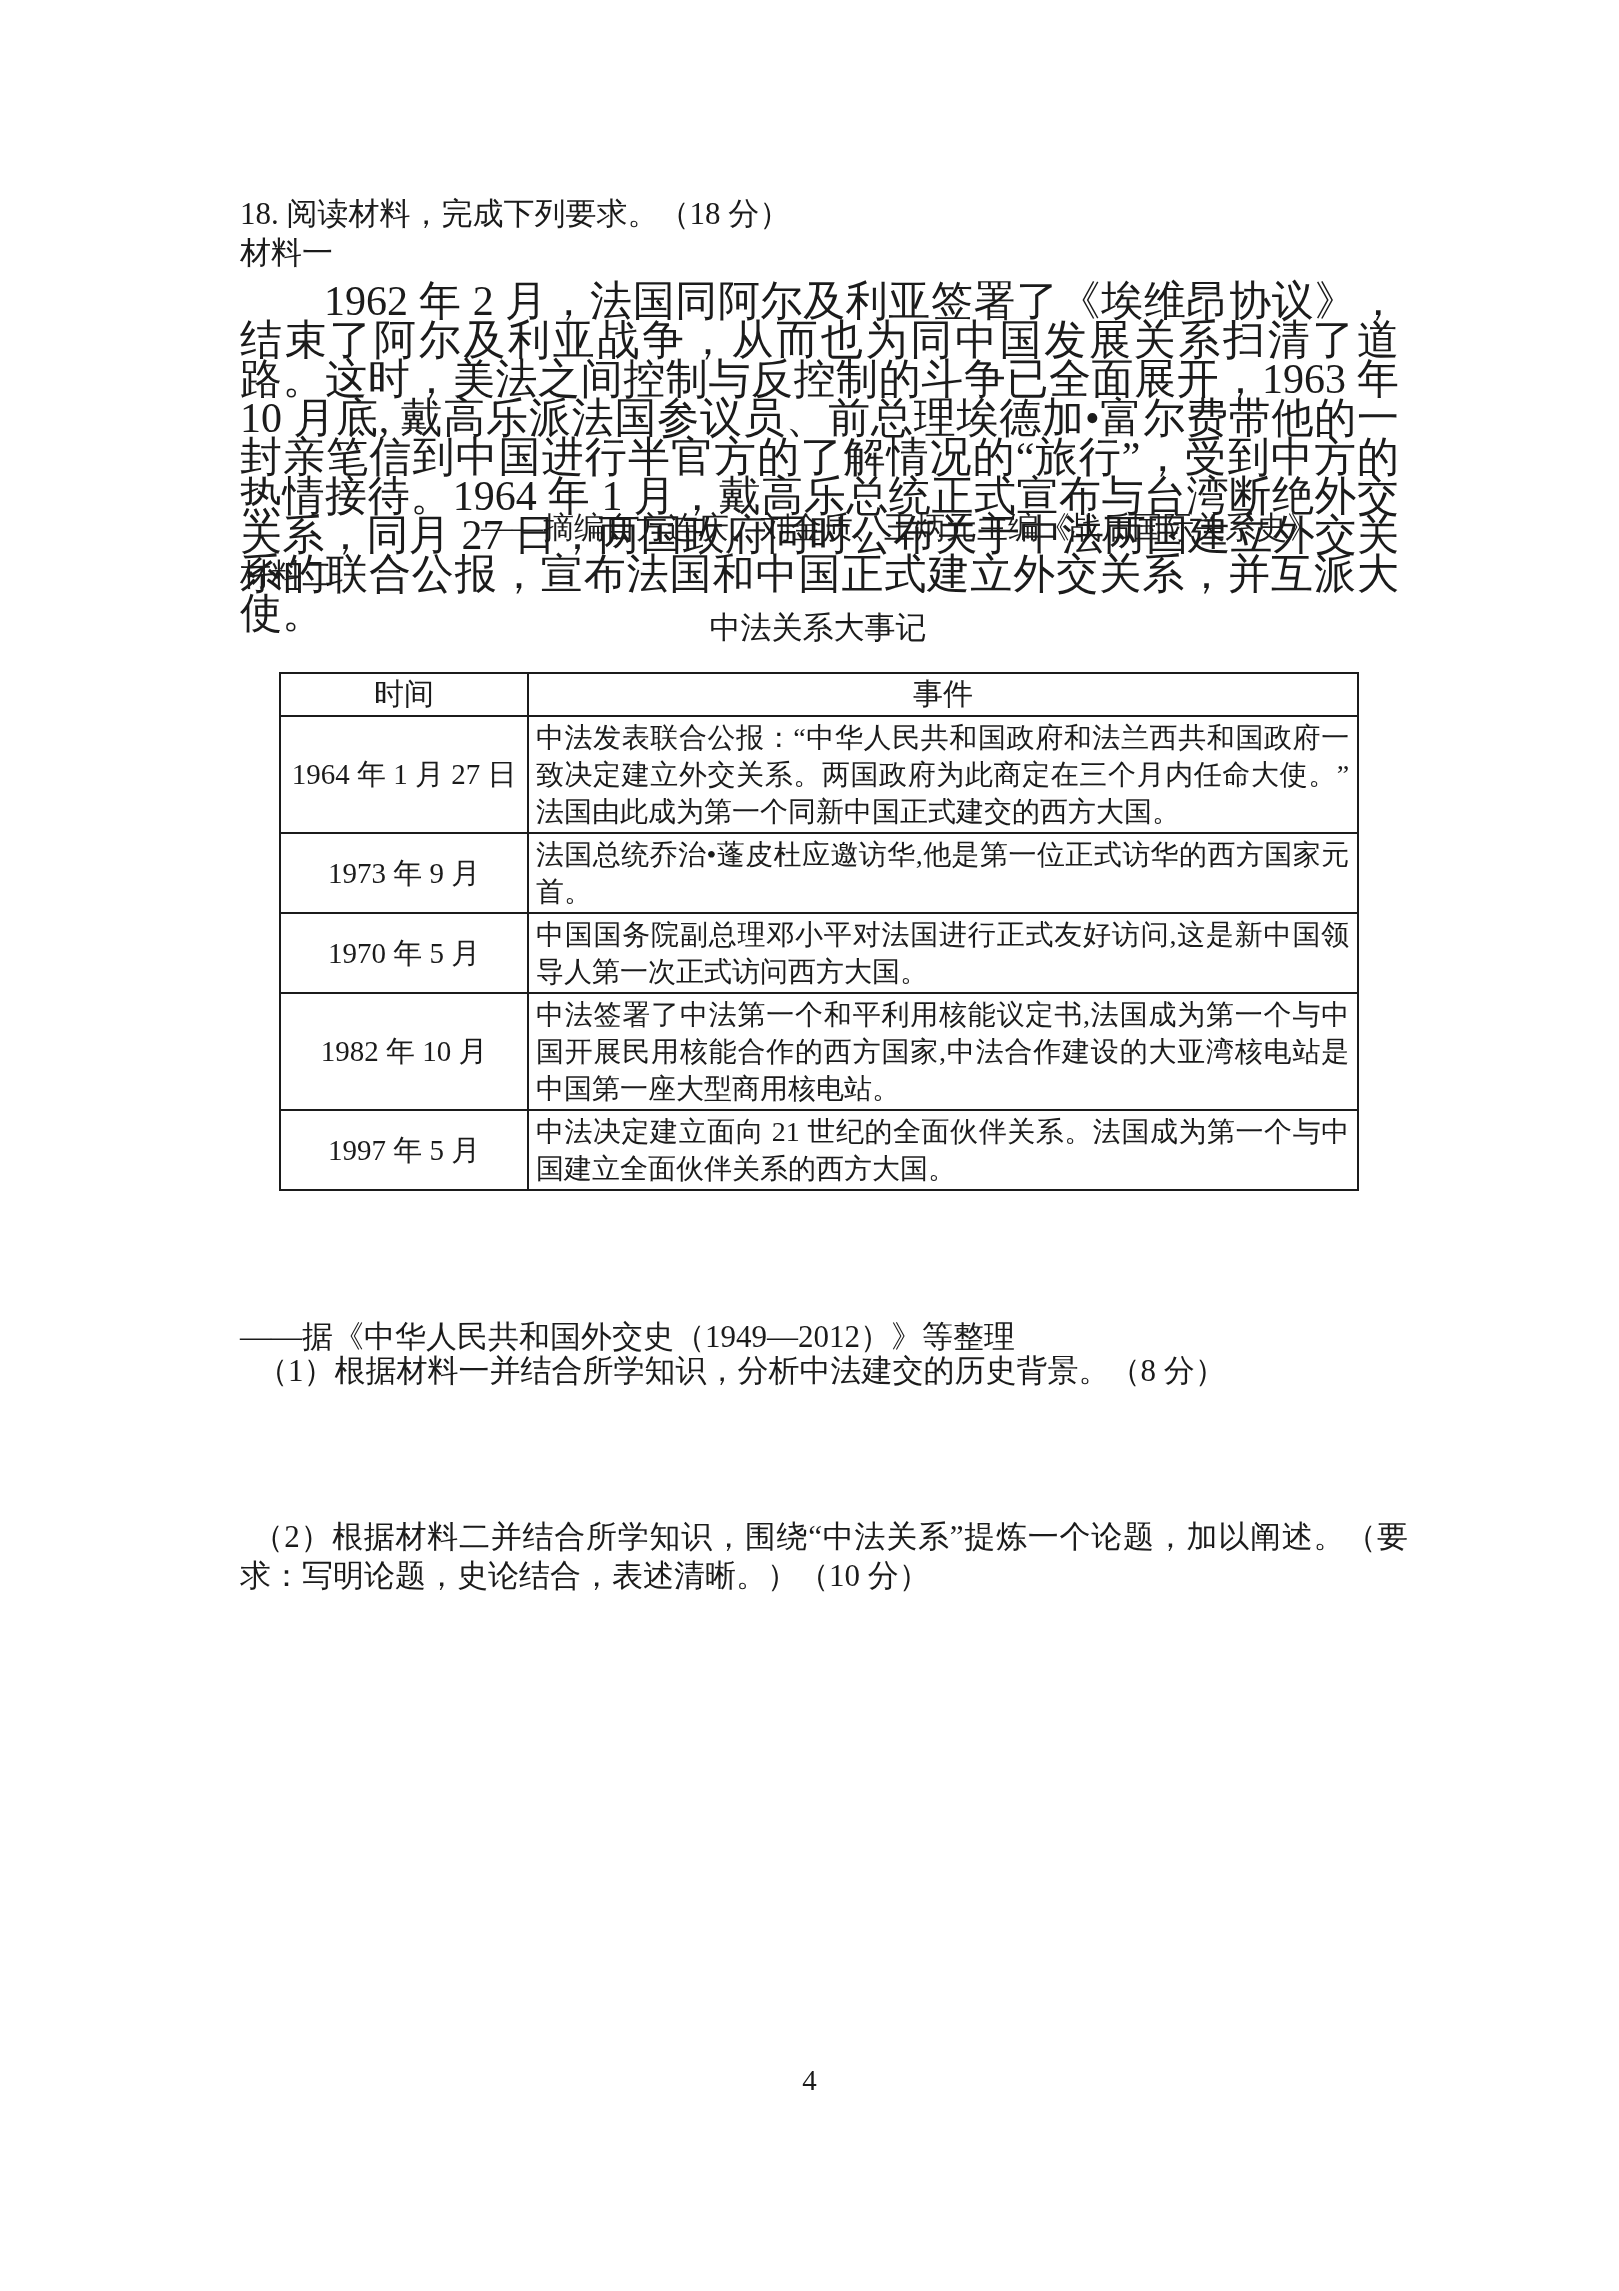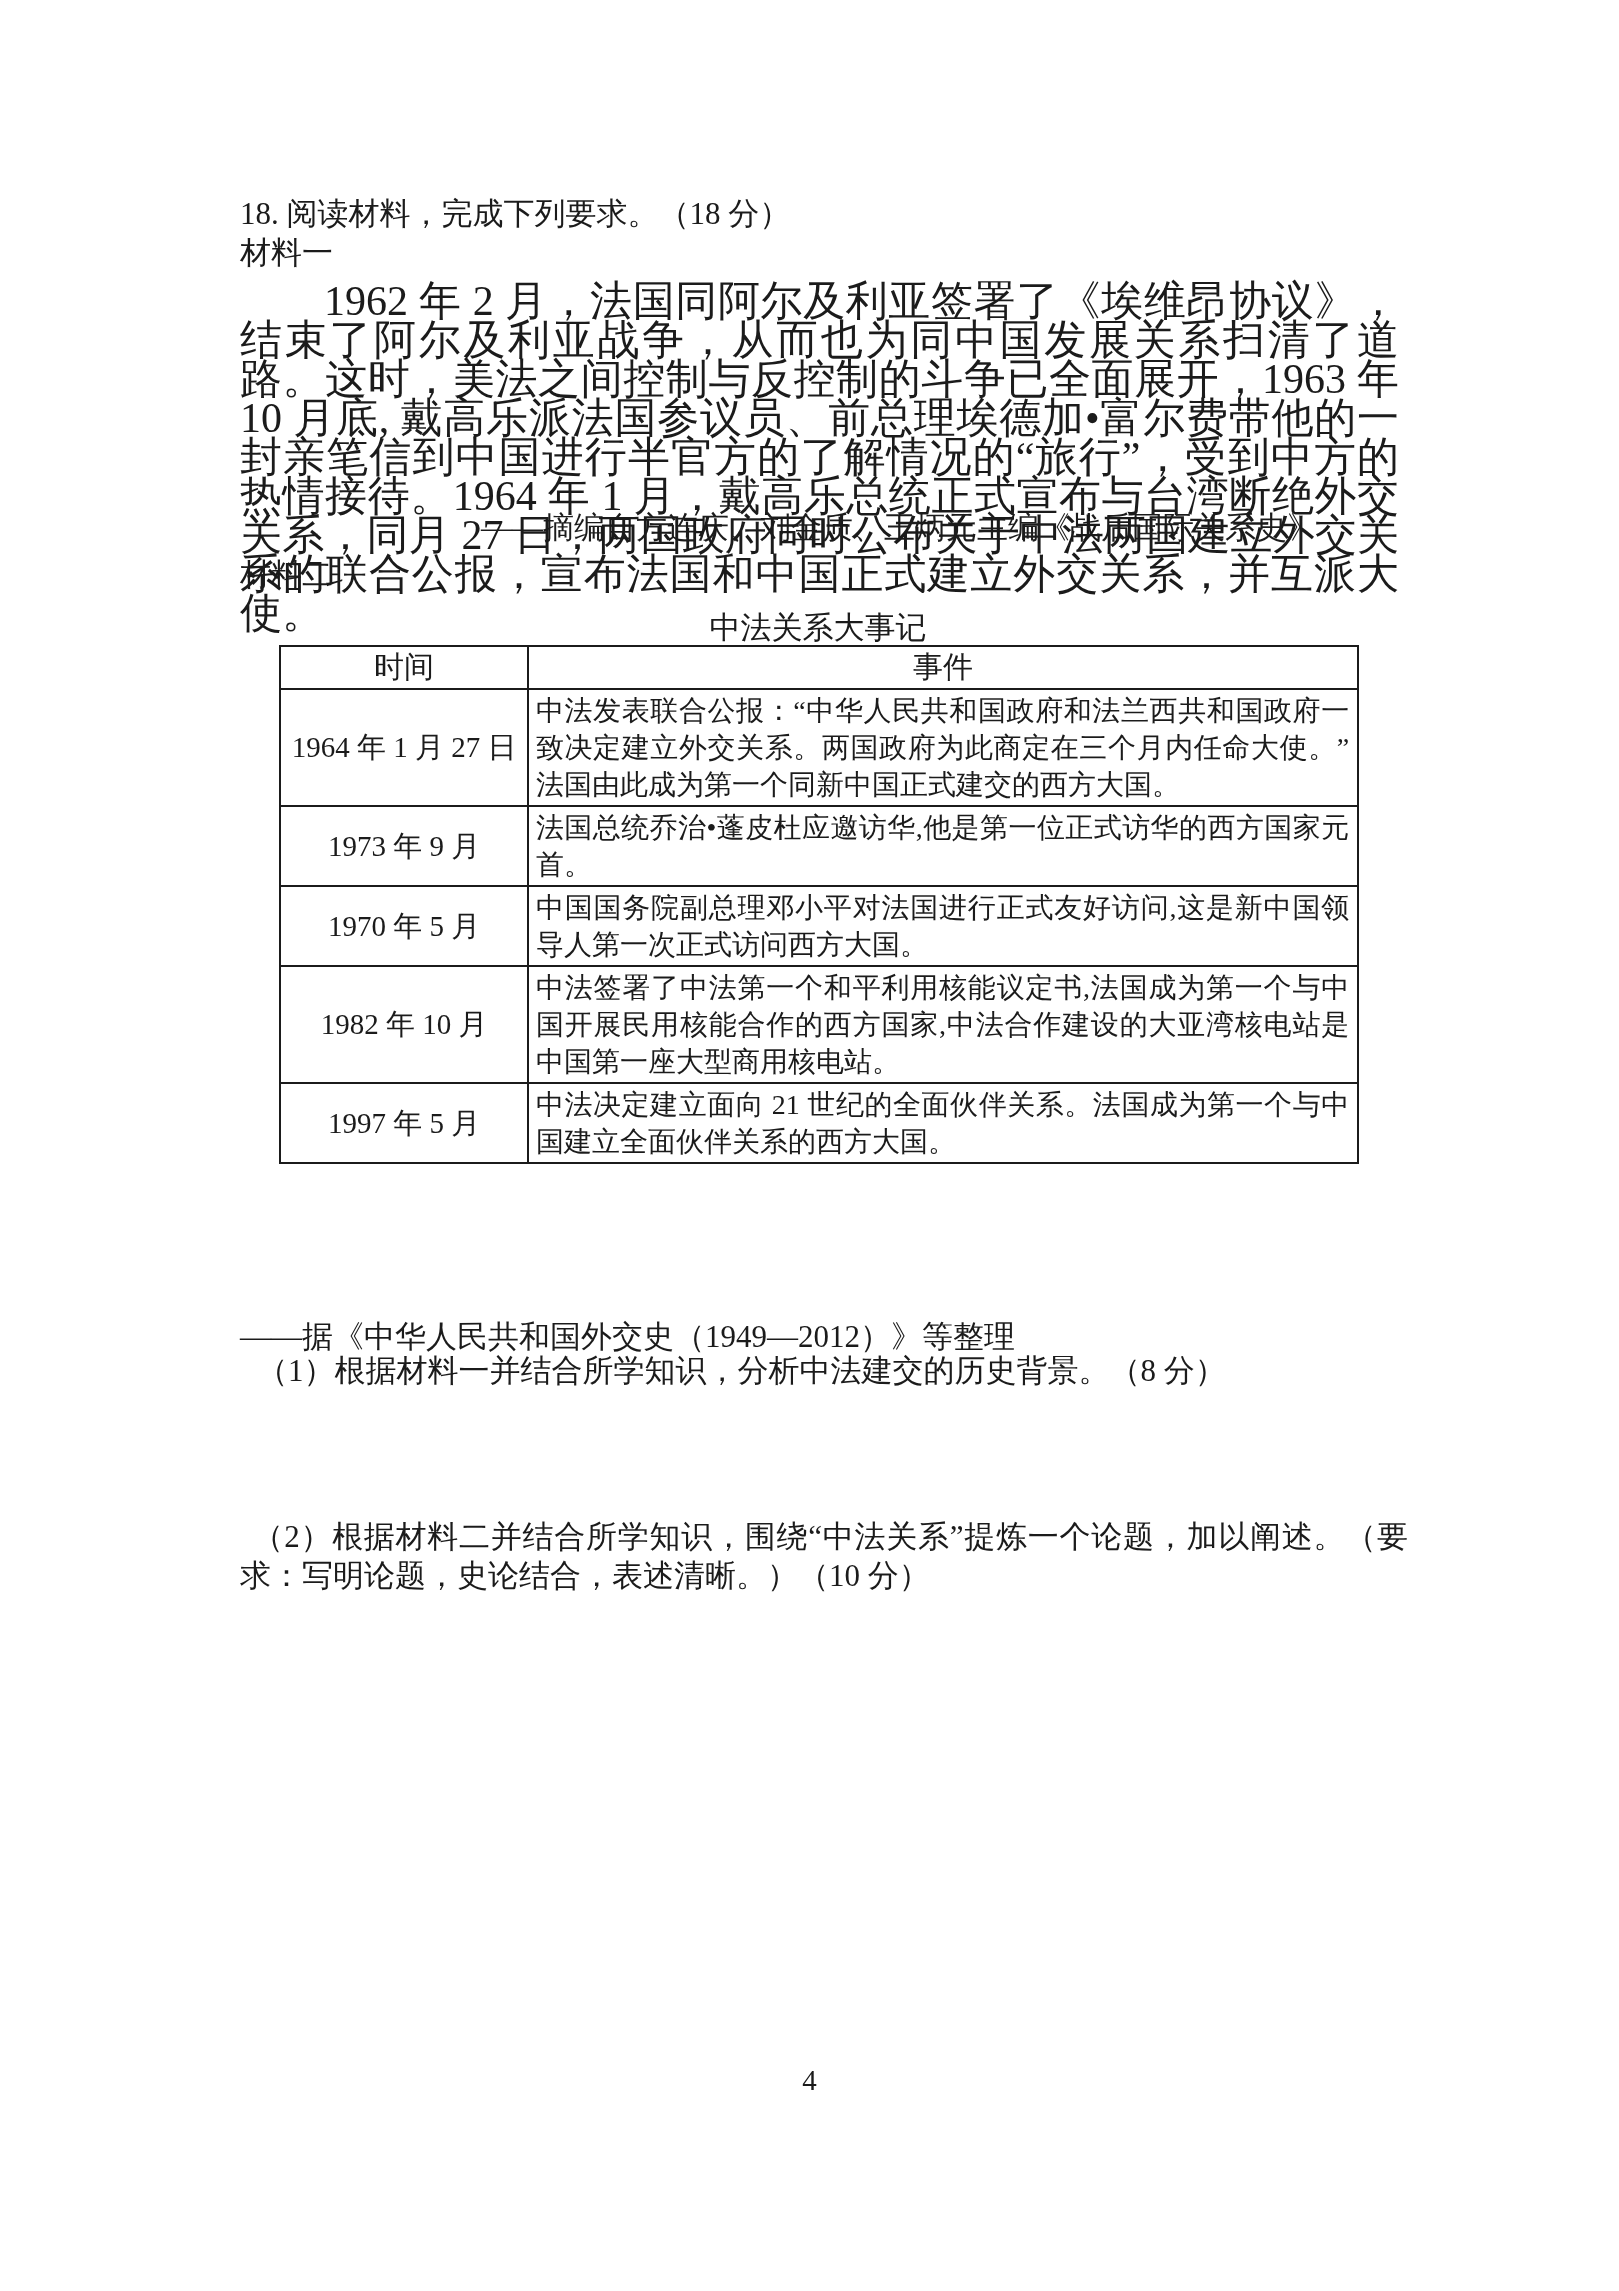--- a/index.html
+++ b/index.html
@@ -18,21 +18,21 @@
   .m1-para{
     left:240px;top:282px;width:1159px;
     font-size:42px;line-height:39px;
     text-align:justify;text-justify:inter-ideograph;
     text-indent:2em;
   }
   .m1-source{left:240px;top:508px;width:1078px;font-size:31px;line-height:39px;text-align:right;white-space:nowrap;}
   .m2-label{top:555px;}
   .tbl-title{left:279px;top:609px;width:1078px;font-size:31px;line-height:37px;text-align:center;}
   table.events{
-    position:absolute;left:279px;top:645px;
+    position:absolute;left:279px;top:672px;
     width:1078px;table-layout:fixed;
     border-collapse:collapse;
     border:2.9px solid #1b1b1b;
   }
   table.events col.c-time{width:248px;}
   table.events col.c-event{width:830px;}
   table.events th,
   table.events td{
     border:2px solid #1b1b1b;
     font-weight:normal;

